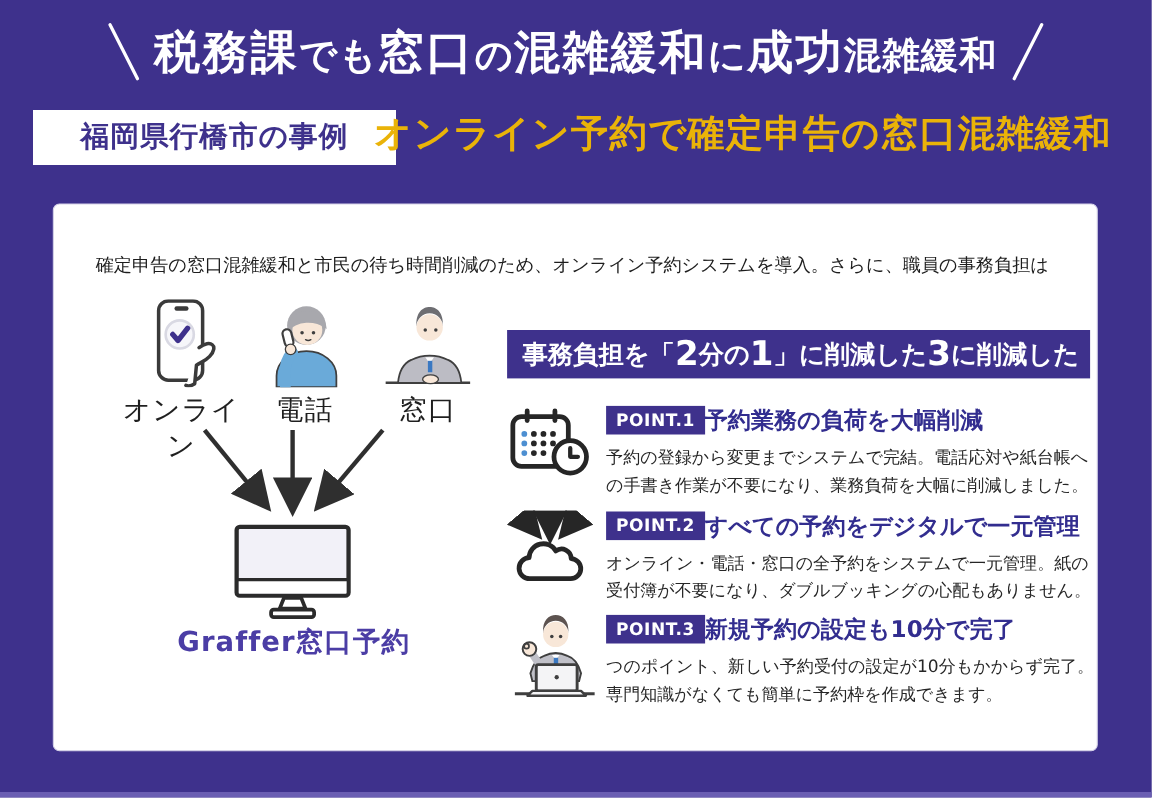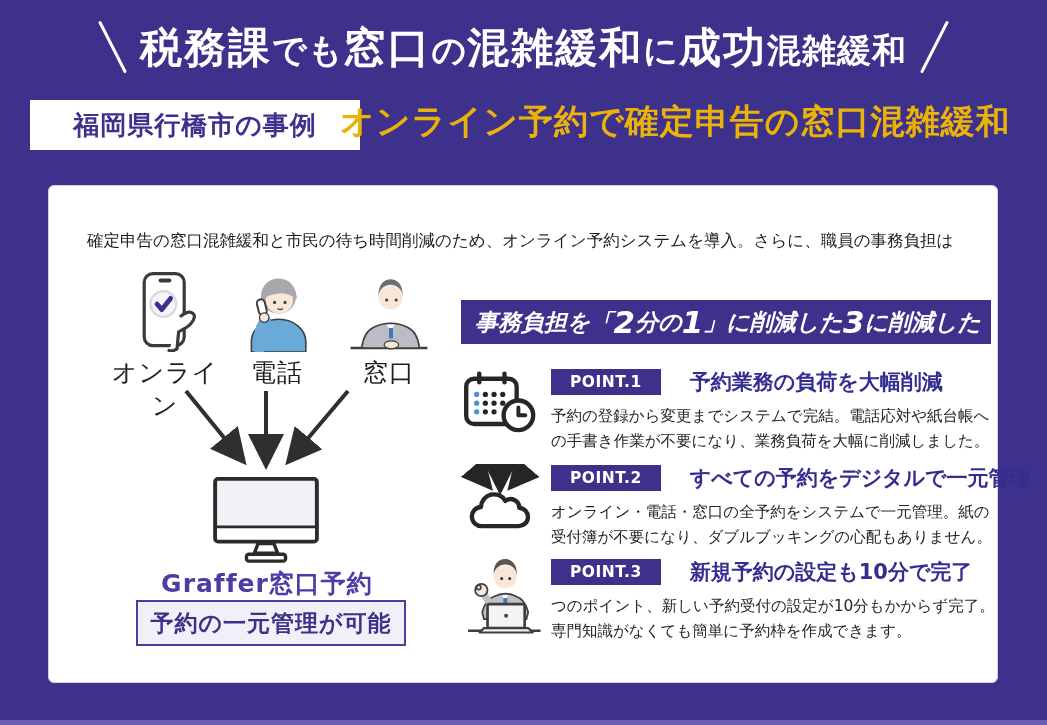--- a/index.html
+++ b/index.html
@@ -33,31 +33,31 @@
   .monitor{position:absolute;left:162px;top:289px;}
   .product-label{position:absolute;left:40px;top:381px;width:356px;text-align:center;
     font-size:25px;font-weight:700;color:#4b3da5;letter-spacing:1px;}
   .result-box{position:absolute;left:87px;top:414px;width:266px;height:42px;background:#f1f0f9;
     border:2px solid #4a3f9f;text-align:center;line-height:42px;font-size:23px;font-weight:700;color:#3a3189;letter-spacing:1px;}
 
   
   .points{position:absolute;left:412px;top:0;width:538px;height:498px;}
   .points-header{position:absolute;left:0;top:114px;width:530px;height:44px;background:#3e318c;color:#fff;
     box-sizing:border-box;padding:0 14px;display:flex;align-items:center;white-space:nowrap;}
-  .ph{font-size:23px;font-weight:700;font-style:italic;}
+  .ph{font-size:23px;font-weight:700;}
   .ph.num{font-size:31px;font-weight:700;line-height:1;}
   .point{position:absolute;left:0;display:flex;align-items:flex-start;}
   .point-1{top:182px;}
   .point-2{top:278px;}
   .point-3{top:372px;}
   .point-icon{width:84px;flex:0 0 84px;margin-right:6px;}
   .point-head{display:flex;align-items:center;}
   .point-badge{display:inline-block;background:#3e318c;color:#fff;font-size:15.5px;font-weight:700;
-    padding:4px 19px;letter-spacing:0.5px;}
-  .point-title{margin-left:29px;font-size:21px;font-weight:700;color:#322d8f;white-space:nowrap;}
+    padding:4px 9px;letter-spacing:0.5px;}
+  .point-title{margin-left:0;font-size:21px;font-weight:700;color:#322d8f;white-space:nowrap;}
   .point-desc{margin:8px 0 0 0;width:452px;font-size:15.5px;line-height:25px;color:#262626;font-weight:500;}
 
   .bottom-strip{position:absolute;left:0;bottom:0;width:100%;height:5px;background:#6a5eb2;}
 </style>
 </head>
 <body>
 
 <div class="stage">
 
   <div class="title-row">
@@ -128,21 +128,20 @@
 
     <svg class="monitor" width="110" height="90" viewBox="0 0 112 92">
       <rect x="4" y="4" width="104" height="64" rx="3" fill="#f2f1f8" stroke="#2b2b2b" stroke-width="4"></rect>
       <rect x="6" y="53" width="100" height="13" fill="#ffffff"></rect>
       <line x1="4" y1="53" x2="108" y2="53" stroke="#2b2b2b" stroke-width="3"></line>
       <path d="M48,70 h16 l4,10 h-24 z" fill="#fff" stroke="#2b2b2b" stroke-width="3.5" stroke-linejoin="round"></path>
       <rect x="36" y="81" width="40" height="7" rx="2.5" fill="#fff" stroke="#2b2b2b" stroke-width="3.5"></rect>
     </svg>
 
     <div class="product-label">Graffer窓口予約</div>
-    <div class="result-box">予約の一元管理が可能</div>
 
     <div class="points">
 
       <div class="points-header">
         <span class="ph">事務負担を「</span>
           <span class="ph num">2</span>
           <span class="ph">分の</span>
           <span class="ph num">1</span>
           <span class="ph">」に削減した</span>
           <span class="ph num">3</span>

